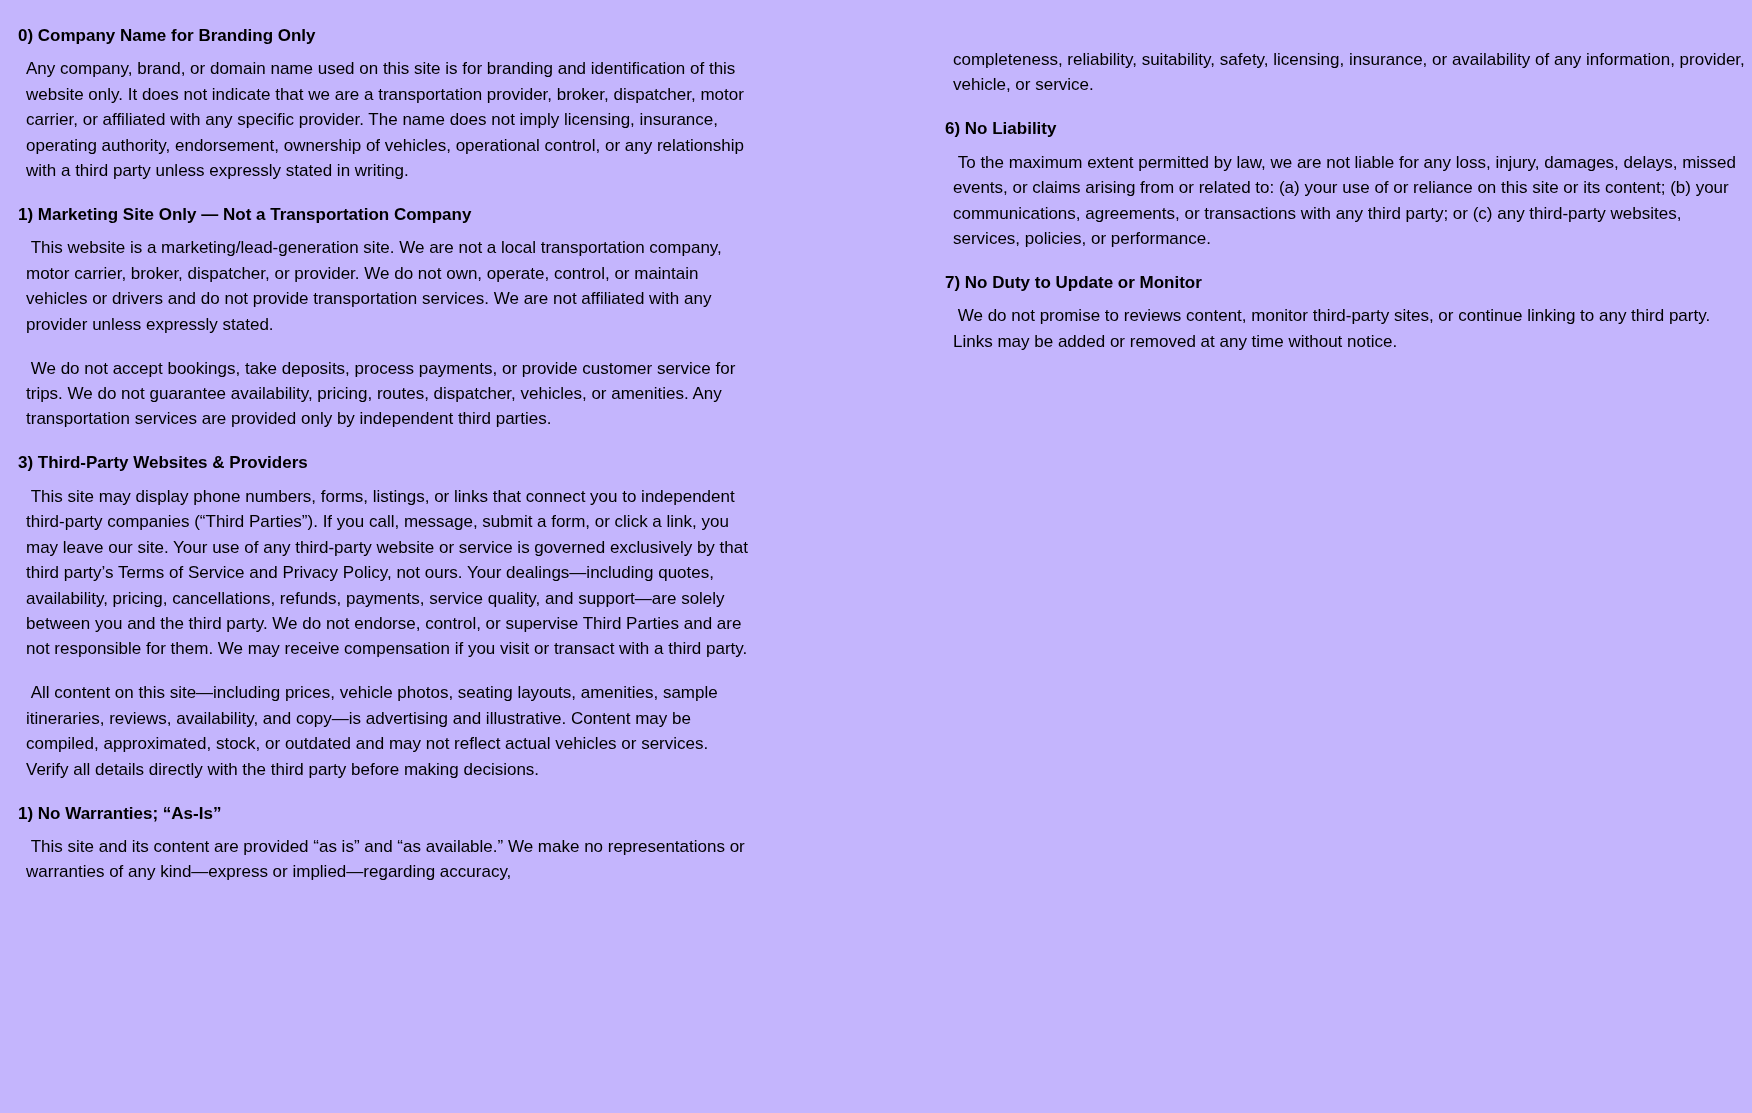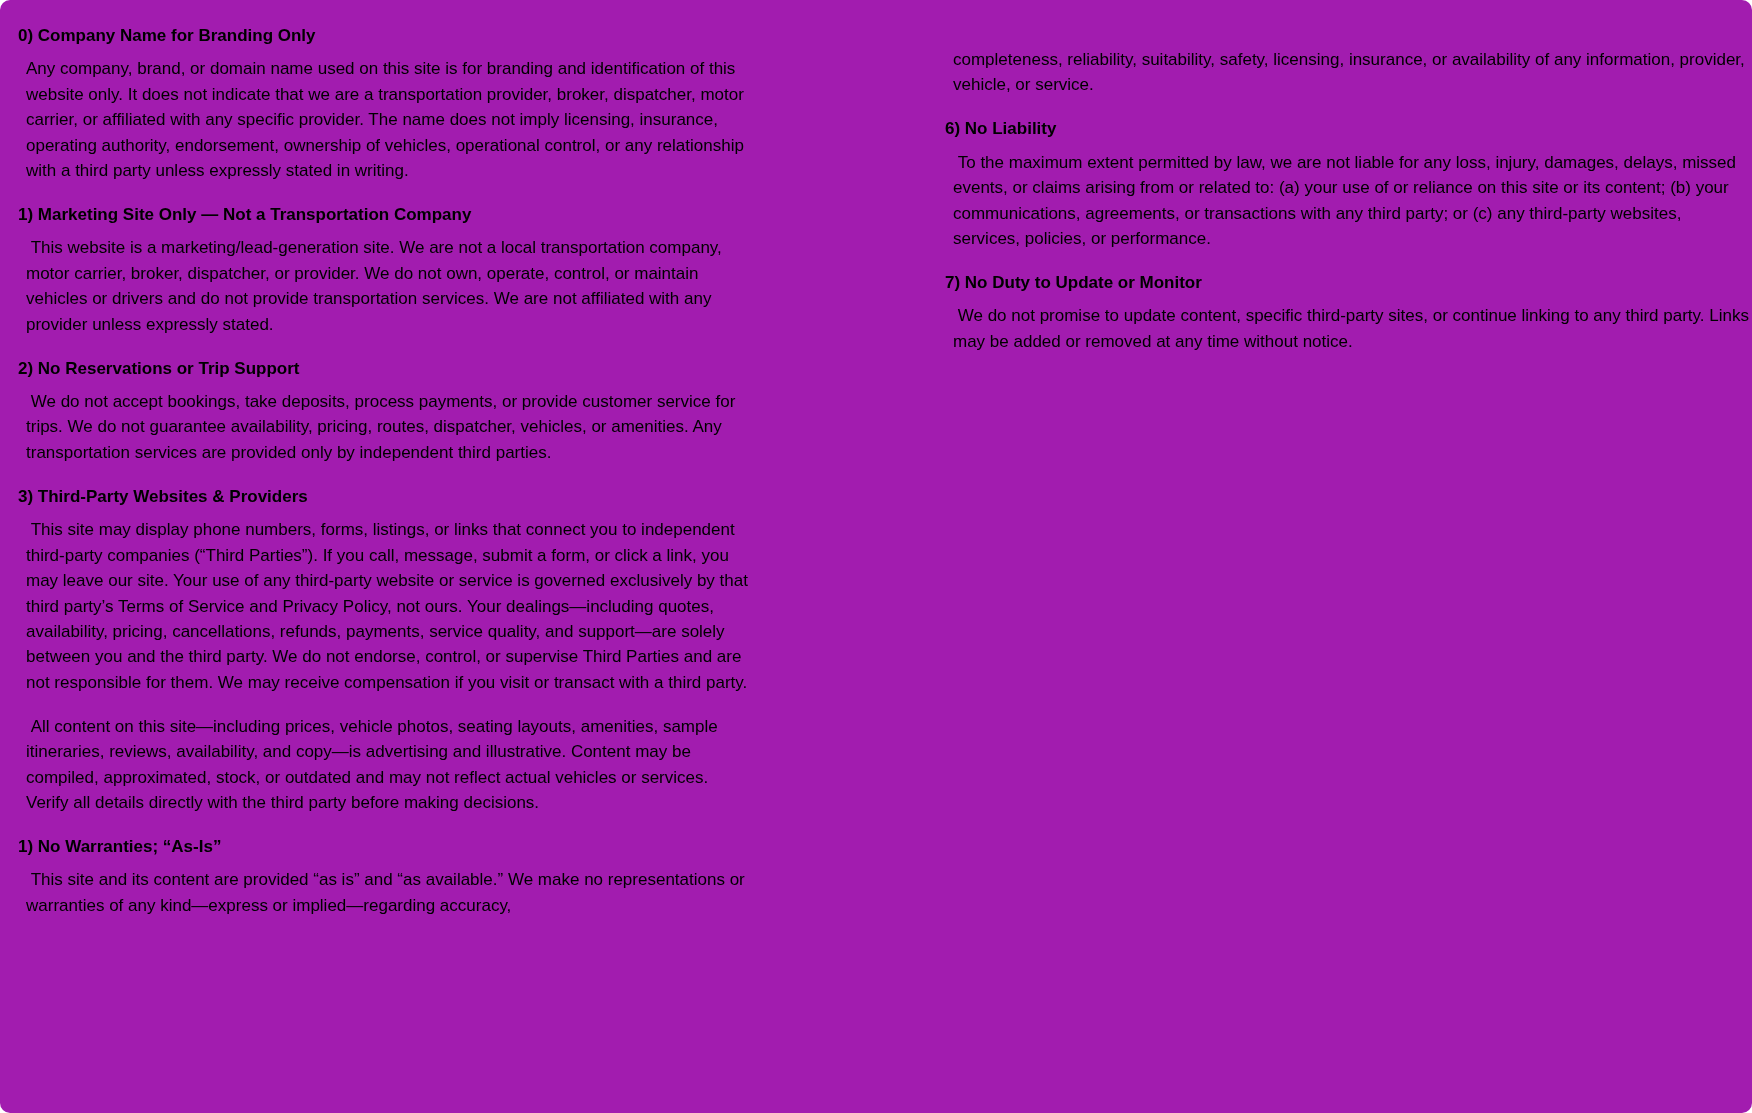--- a/index.html
+++ b/index.html
@@ -14,22 +14,21 @@
     overflow: hidden;
     font-family: "Liberation Sans", sans-serif;
     font-size: 17px;
     line-height: 25.4px;
     color: #000000;
     -webkit-font-smoothing: antialiased;
   }
   .doc-page {
     position: absolute;
     inset: 0;
-    background: #a21caf;
-    border-radius: 10px;
+    background: #c4b5fd;
   }
   .column {
     position: absolute;
   }
   .column-left {
     left: 18px;
     top: 23px;
     width: 745px;
   }
   .column-right {
@@ -59,21 +58,20 @@
   <div class="column column-left">
       <section class="section">
         <h2 class="section-heading">0) Company Name for Branding Only</h2>
         <p class="section-paragraph"><span>Any company, brand, or domain name used on this site is for branding and identification of this website only. It does not indicate that we are a transportation provider, broker, dispatcher, motor carrier, or affiliated with any specific provider. The name does not imply licensing, insurance, operating authority, endorsement, ownership of vehicles, operational control, or any relationship with a third party unless expressly stated in writing.</span></p>
       </section>
       <section class="section">
         <h2 class="section-heading">1) Marketing Site Only — Not a Transportation Company</h2>
         <p class="section-paragraph"><span>&nbsp;This website is a </span><b>marketing/lead-generation</b><span> site. We are </span><b>not</b><span> a local transportation company, motor carrier, broker, dispatcher, or provider. We </span><b>do not</b><span> own, operate, control, or maintain vehicles or drivers and </span><b>do not</b><span> provide transportation services. We are </span><b>not affiliated</b><span> with any provider unless expressly stated.</span></p>
       </section>
       <section class="section">
-        <h2 class="section-heading">2) No Reservations or Trip Support</h2>
         <p class="section-paragraph"><span>&nbsp;We </span><b>do not</b><span> accept bookings, take deposits, process payments, or provide customer service for trips. We </span><b>do not</b><span> guarantee availability, pricing, routes, dispatcher, vehicles, or amenities. Any transportation services are provided </span><b>only</b><span> by independent third parties.</span></p>
       </section>
       <section class="section">
         <h2 class="section-heading">3) Third-Party Websites &amp; Providers</h2>
         <p class="section-paragraph"><span>&nbsp;This site may display phone numbers, forms, listings, or links that connect you to </span><b>independent third-party</b><span> companies (“Third Parties”). If you call, message, submit a form, or click a link, you may leave our site. Your use of any third-party website or service is governed </span><b>exclusively</b><span> by that third party’s </span><b>Terms of Service</b><span> and </span><b>Privacy Policy</b><span>, </span><b>not ours</b><span>. Your dealings—including quotes, availability, pricing, cancellations, refunds, payments, service quality, and support—are </span><b>solely between you and the third party</b><span>. We do </span><b>not</b><span> endorse, control, or supervise Third Parties and are </span><b>not responsible</b><span> for them. We may receive compensation if you visit or transact with a third party.</span></p>
       </section>
       <section class="section">
         <p class="section-paragraph"><span>&nbsp;All content on this site—including prices, vehicle photos, seating layouts, amenities, sample itineraries, reviews, availability, and copy—is </span><b>advertising and illustrative</b><span>. Content may be compiled, approximated, stock, or outdated and may </span><b>not</b><span> reflect actual vehicles or services. Verify all details </span><b>directly with the third party</b><span> before making decisions.</span></p>
       </section>
       <section class="section">
@@ -84,16 +82,16 @@
   <div class="column column-right">
       <section class="section">
         <p class="section-paragraph"><span>completeness, reliability, suitability, safety, licensing, insurance, or availability of any information, provider, vehicle, or service.</span></p>
       </section>
       <section class="section">
         <h2 class="section-heading">6) No Liability</h2>
         <p class="section-paragraph"><span>&nbsp;To the maximum extent permitted by law, we are </span><b>not liable</b><span> for any loss, injury, damages, delays, missed events, or claims arising from or related to: (a) your use of or reliance on this site or its content; (b) your communications, agreements, or transactions with any third party; or (c) any third-party websites, services, policies, or performance.</span></p>
       </section>
       <section class="section">
         <h2 class="section-heading">7) No Duty to Update or Monitor</h2>
-        <p class="section-paragraph"><span>&nbsp;We </span><b>do not</b><span> promise to update content, specific third-party sites, or continue linking to any third party. Links may be added or removed at any time without notice.</span></p>
+        <p class="section-paragraph"><span>&nbsp;We </span><b>do not</b><span> promise to reviews content, monitor third-party sites, or continue linking to any third party. Links may be added or removed at any time without notice.</span></p>
       </section>
     </div>
 </div>
 
 </body></html>

